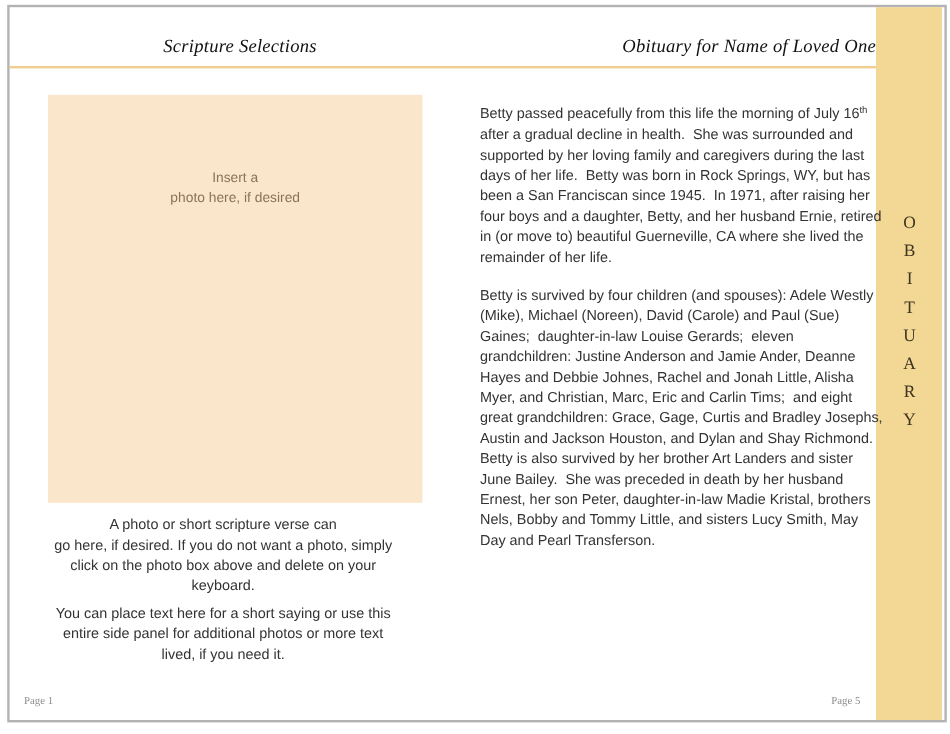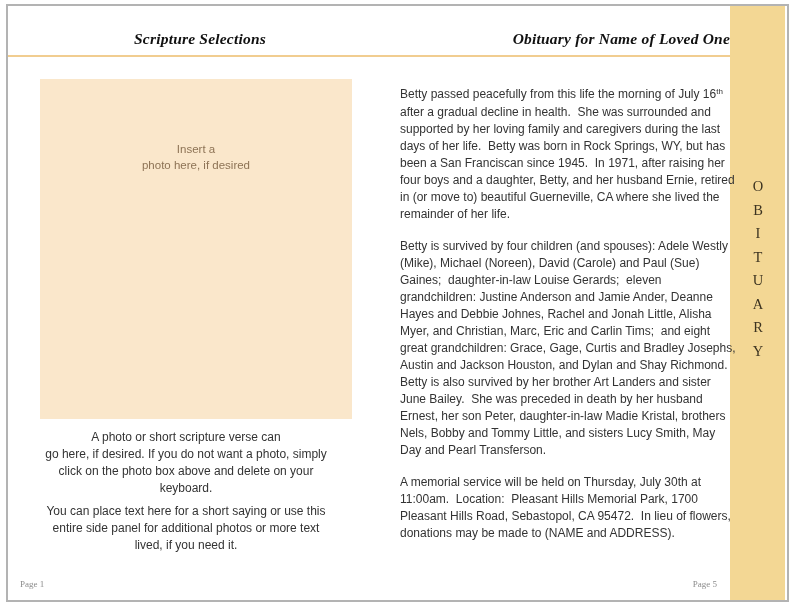--- a/index.html
+++ b/index.html
@@ -5,21 +5,21 @@
   html,body{margin:0;padding:0;background:#ffffff;}
   body{width:792px;height:612px;position:relative;font-family:"Liberation Sans",sans-serif;
        -webkit-font-smoothing:antialiased;}
   .canvas{position:absolute;inset:0;width:792px;height:612px;overflow:hidden;}
 
   .sheet{position:absolute;left:6px;top:4px;width:783px;height:598px;
          border:2px solid var(--border,#b3b3b3);background:#ffffff;box-sizing:border-box;}
 
   
   .header{position:absolute;top:24px;text-align:center;
-          font-family:"Liberation Serif",serif;font-style:italic;font-weight:bold;
+          font-family:"Liberation Serif",serif;font-style:italic;font-weight:normal;
           font-size:15.5px;color:#111111;letter-spacing:0.2px;}
   .header.left{left:0;width:384px;}
   .header.right{left:390px;width:332px;text-align:right;}
 
   .rule{position:absolute;left:0;top:49px;width:722px;height:2px;
         background:var(--rule,#f1cd90);}
 
   
   .band{position:absolute;top:0;bottom:0;right:2px;width:55px;
         background:var(--tab_bg,#f3d794);}
@@ -99,23 +99,19 @@
 grandchildren: Justine Anderson and Jamie Ander, Deanne
 Hayes and Debbie Johnes, Rachel and Jonah Little, Alisha
 Myer, and Christian, Marc, Eric and Carlin Tims;  and eight
 great grandchildren: Grace, Gage, Curtis and Bradley Josephs,
 Austin and Jackson Houston, and Dylan and Shay Richmond.
 Betty is also survived by her brother Art Landers and sister
 June Bailey.  She was preceded in death by her husband
 Ernest, her son Peter, daughter-in-law Madie Kristal, brothers
 Nels, Bobby and Tommy Little, and sisters Lucy Smith, May
 Day and Pearl Transferson.</p>
-      <p class="para">A memorial service will be held on Thursday, July 30th at
-11:00am.  Location:  Pleasant Hills Memorial Park, 1700
-Pleasant Hills Road, Sebastopol, CA 95472.  In lieu of flowers,
-donations may be made to (NAME and ADDRESS).</p>
     </div>
 
     <div class="pagenum pn-left">Page 1</div>
     <div class="pagenum pn-right">Page 5</div>
 
   </div>
 </div>
 
 </body></html>

